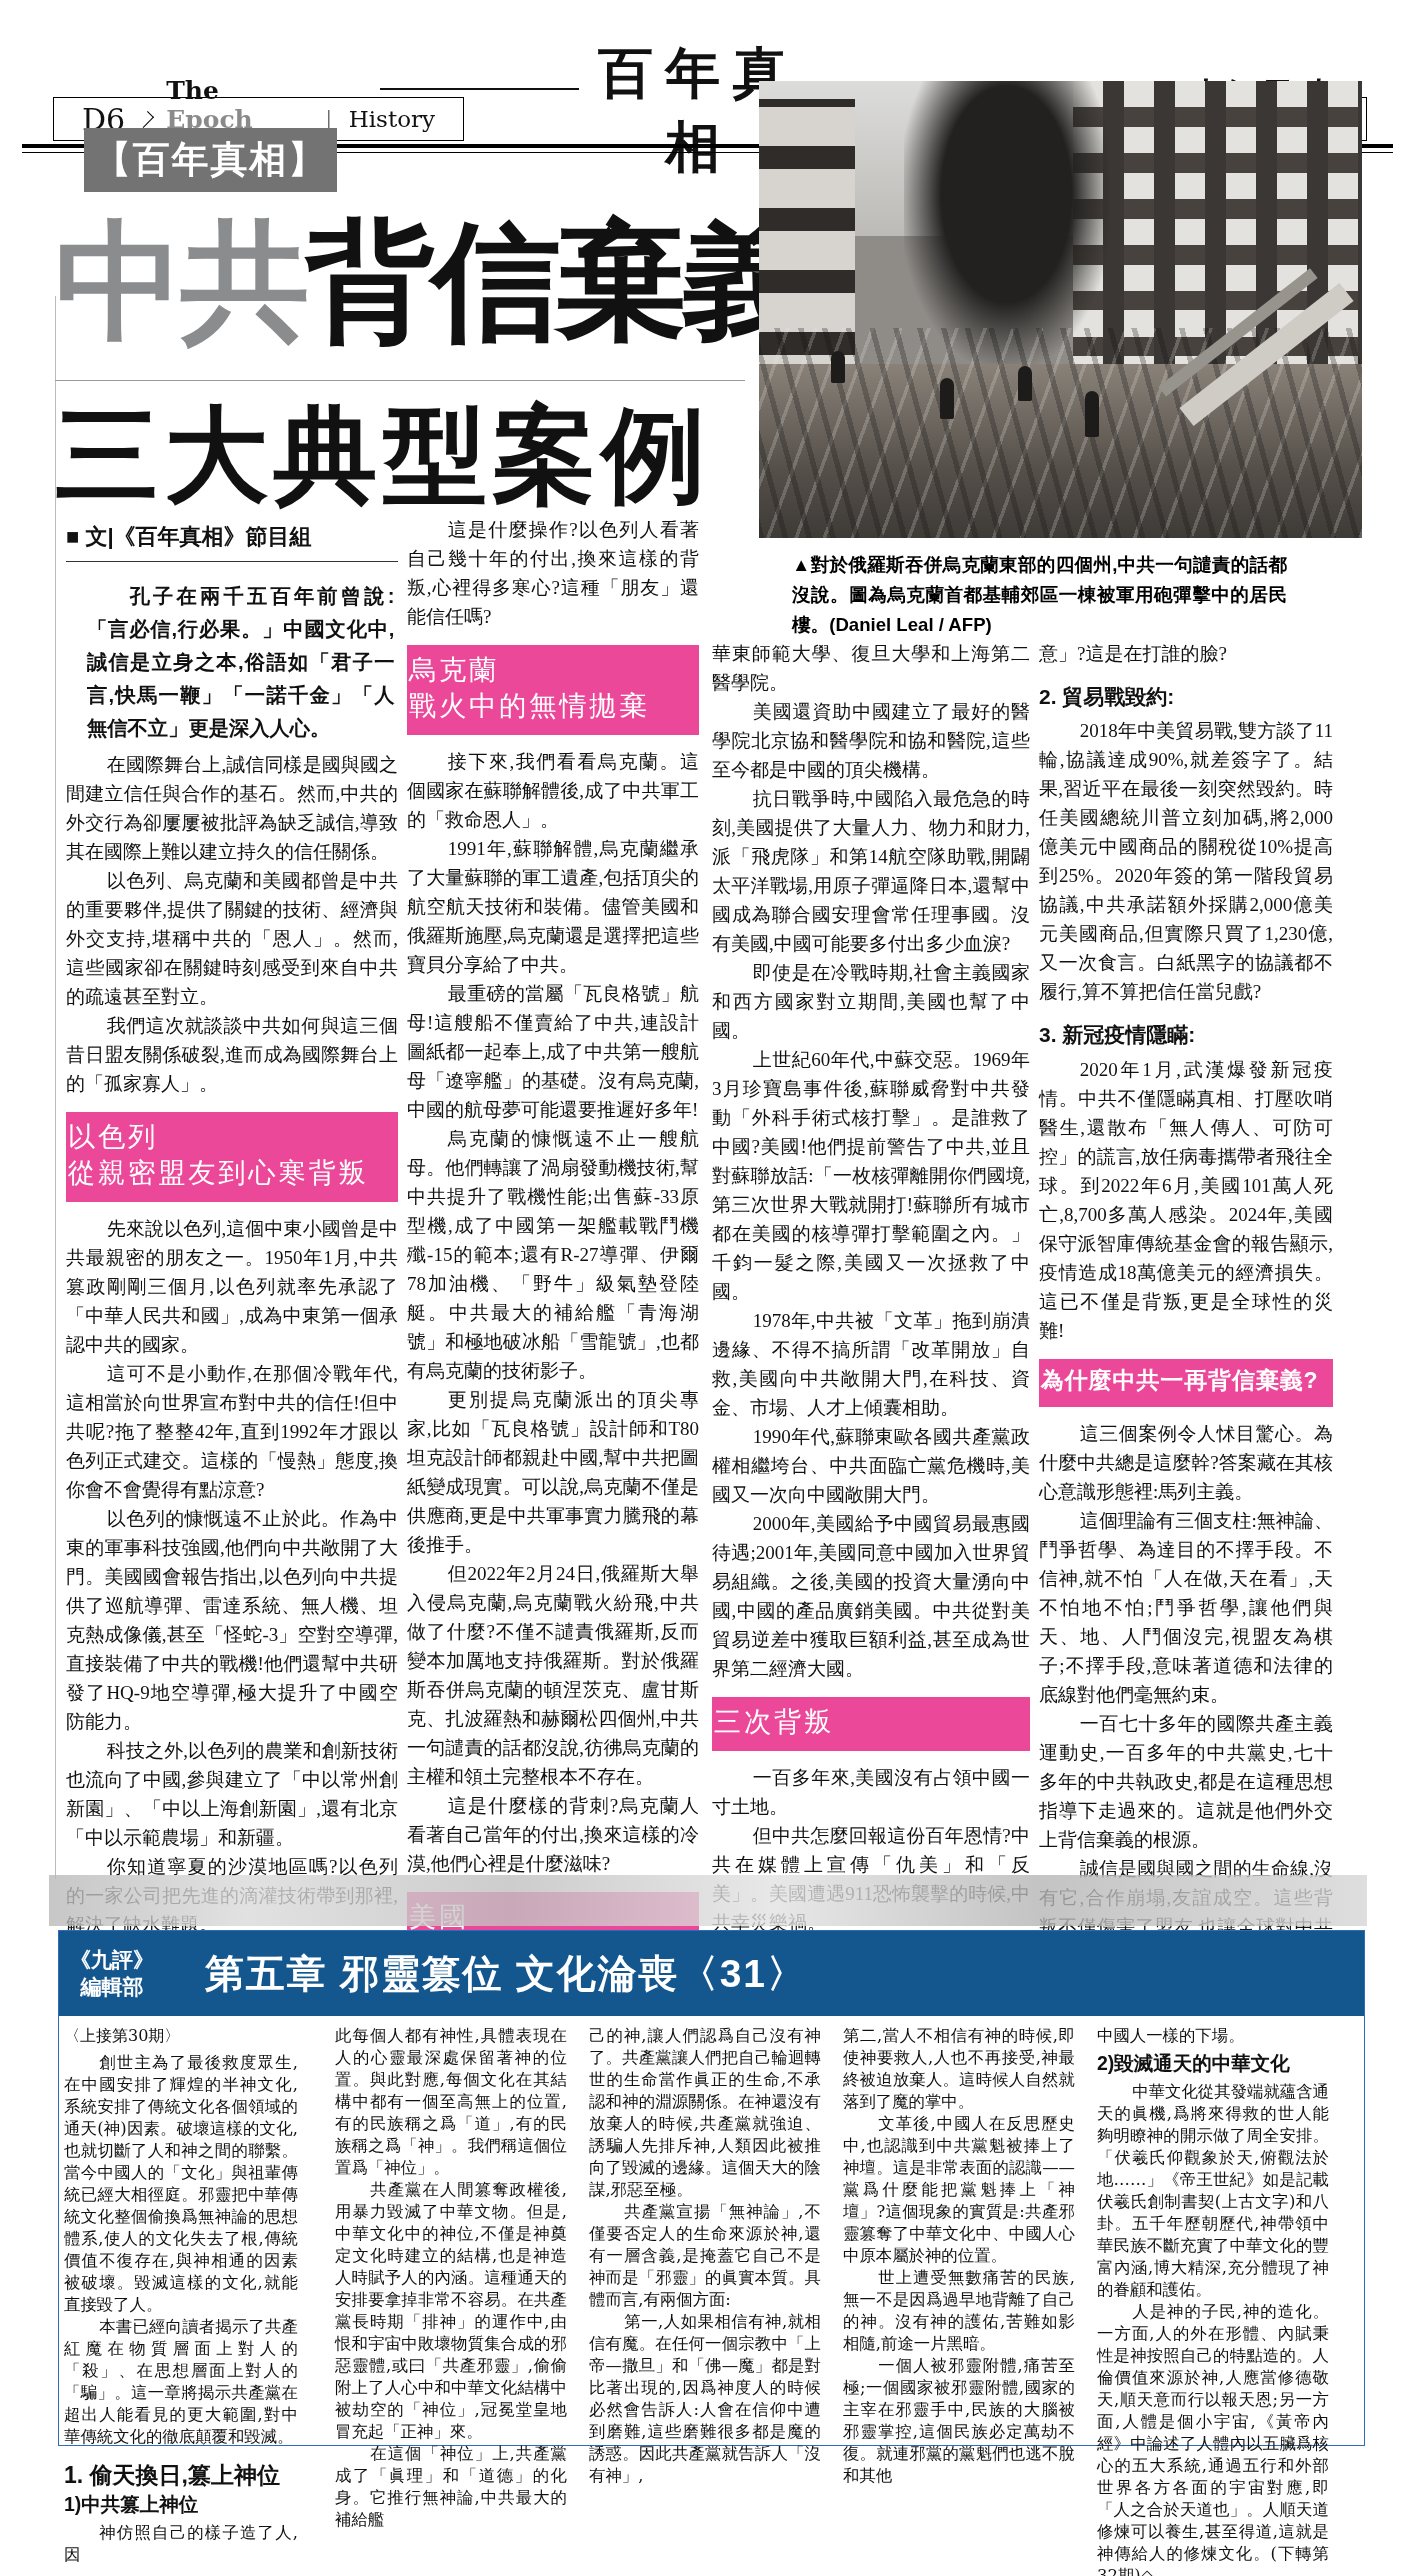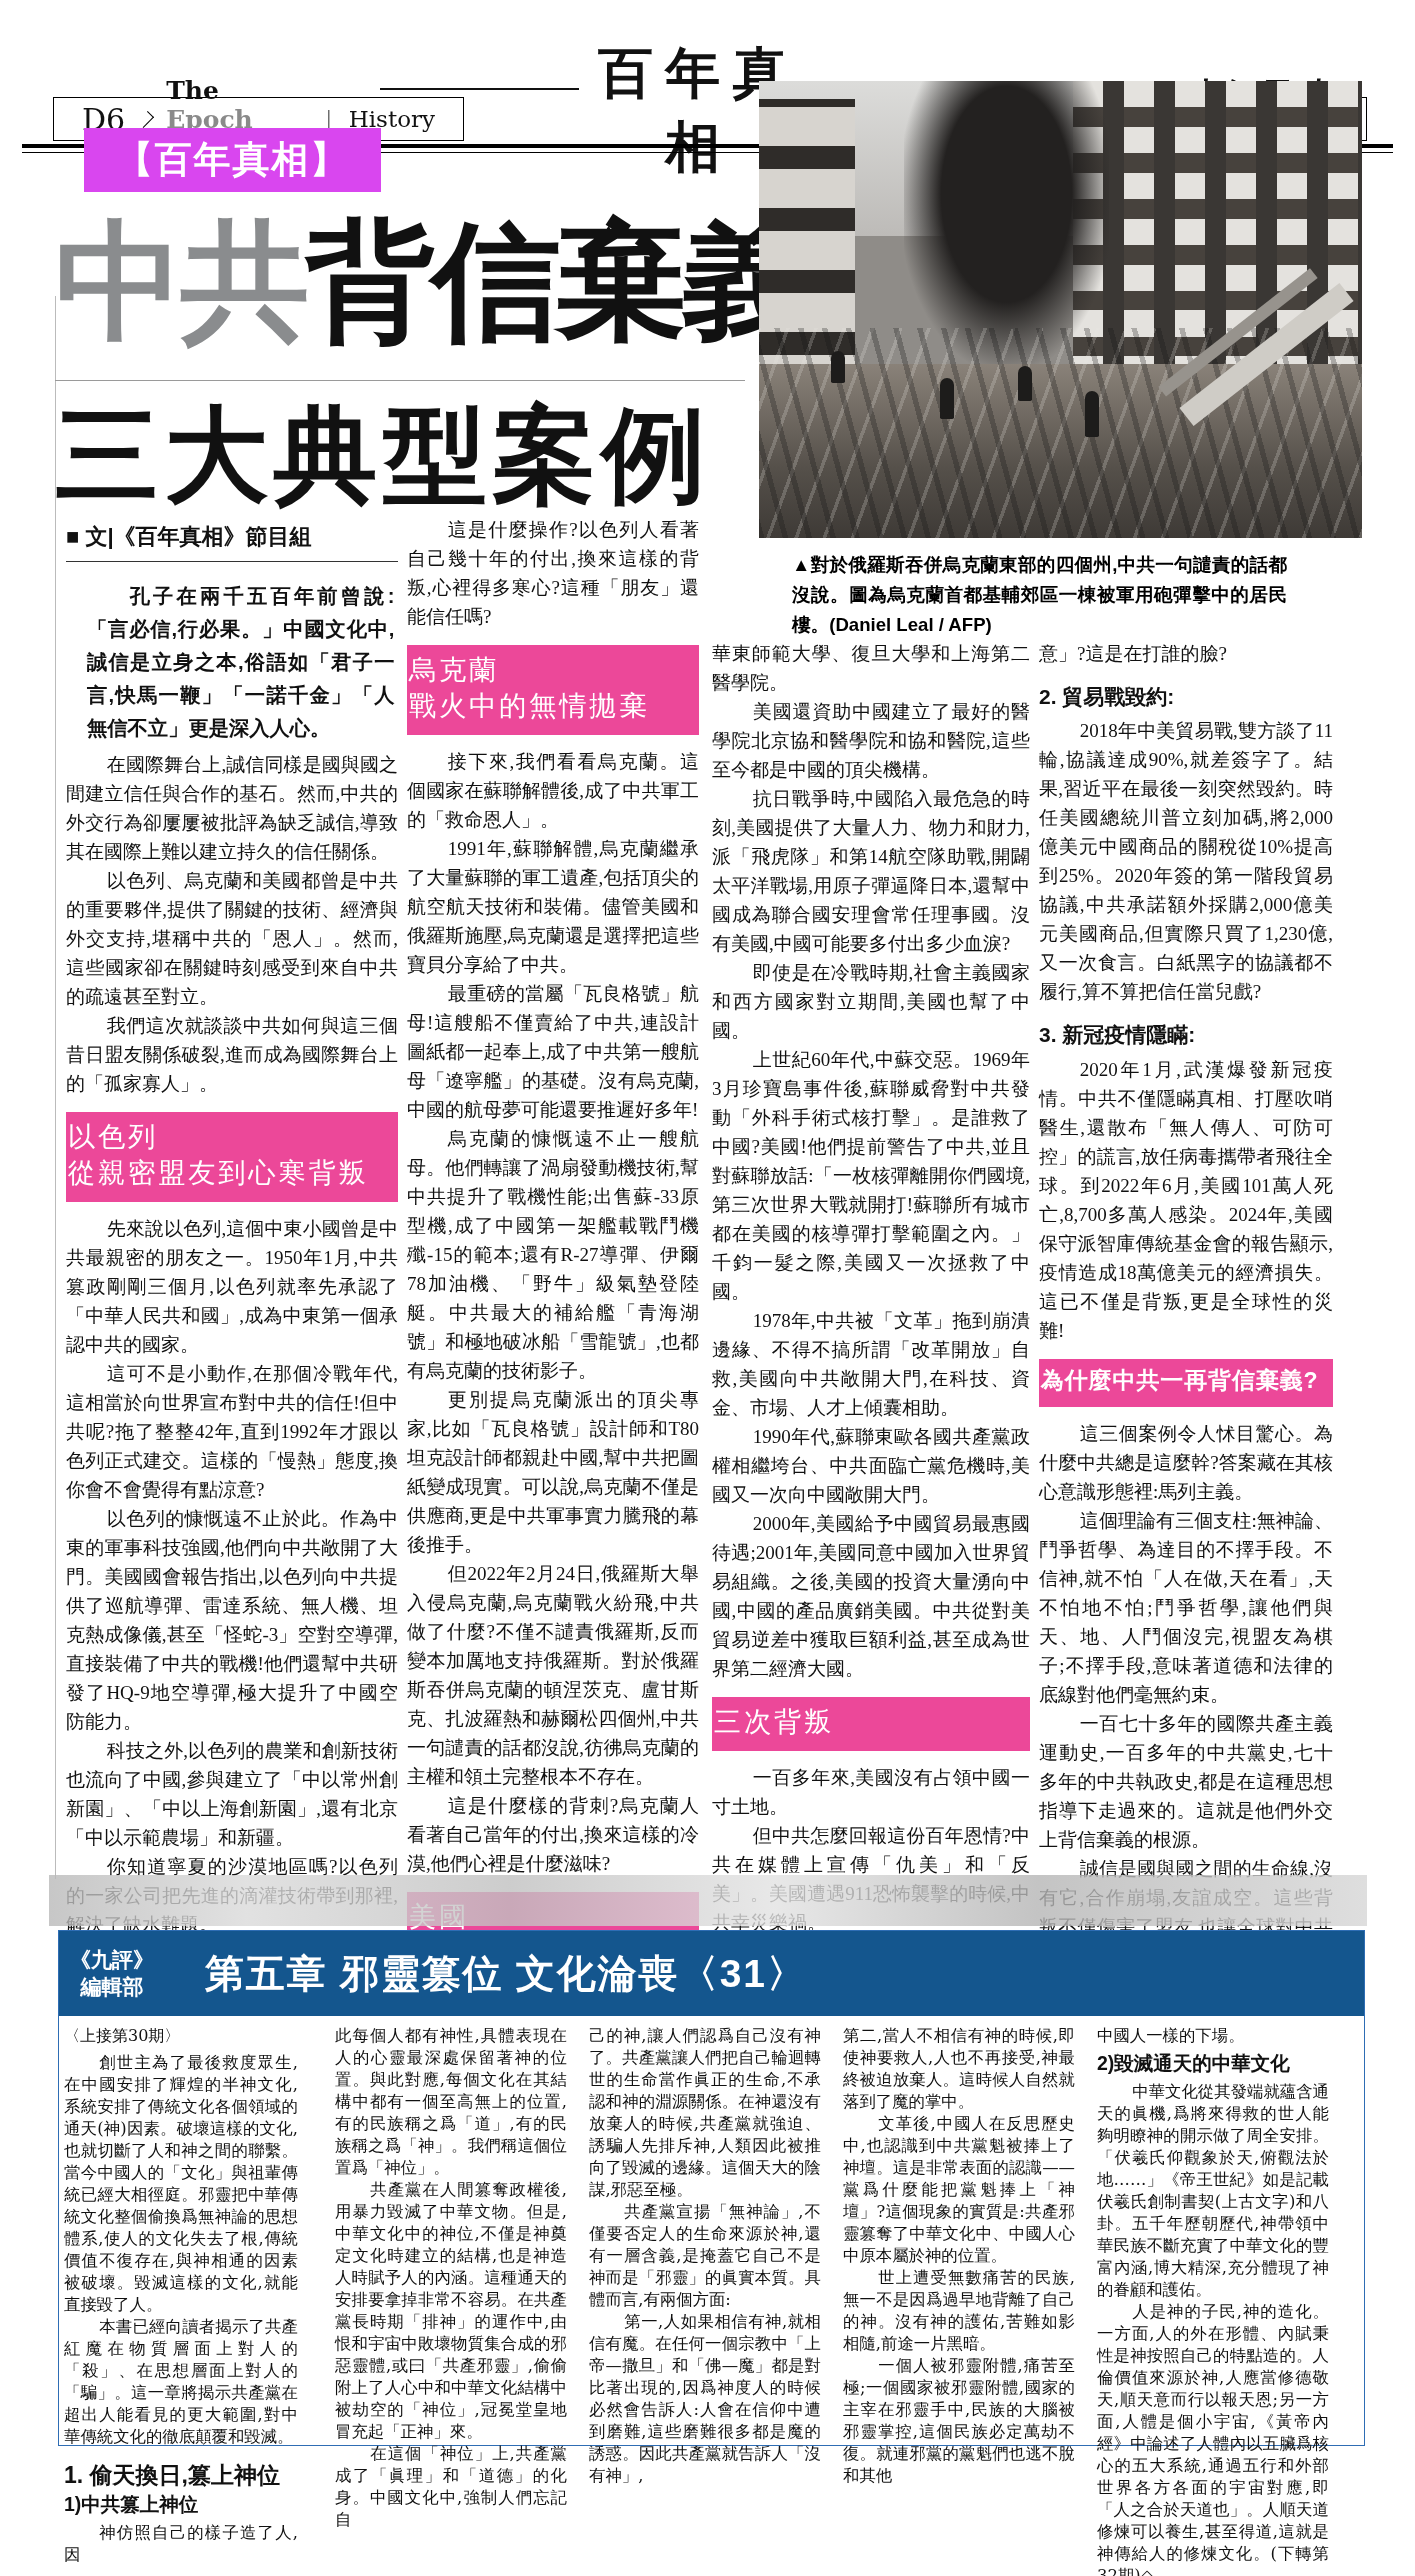--- a/index.html
+++ b/index.html
@@ -22,23 +22,23 @@
   .mast-left .sep{font-size:23px;color:#444;margin:0 5.3px;}
   .mast-left .sect{font-size:23px;font-family:"DejaVu Serif",serif;}
   .mast-right{left:863px;width:504px;padding:0 14px;justify-content:space-between;}
   .mast-right .date{font-size:24px;font-weight:bold;font-family:"Liberation Sans",sans-serif;}
   .mast-right .logo{font-size:34px;font-weight:900;letter-spacing:1.8px;transform:skewX(-6deg);
                     font-family:"DejaVu Serif",serif;}
   .mast-dbl{position:absolute;left:22px;top:144px;width:1371px;height:4.4px;
             border-top:4.4px solid #000;border-bottom:1.8px solid #000;}
 
   
-  .hl-badge{position:absolute;left:84px;top:128px;background:#d946ef;color:#fff;
+  .hl-badge{position:absolute;left:84px;top:128px;background:#737373;color:#fff;
             font-family:"Liberation Sans",sans-serif;font-weight:bold;font-size:37px;
-            padding:7px 32px;letter-spacing:1.8px;}
+            padding:7px 10px;letter-spacing:1.8px;}
   .hl-line1{position:absolute;left:55px;top:196px;width:699px;font-family:"Liberation Sans",sans-serif;
             font-weight:900;font-size:129px;letter-spacing:-3.5px;white-space:nowrap;}
   .hl-line1 .accent{color:#8a8c8e;}
   .hl-div{position:absolute;left:55px;top:380px;width:690px;border-top:1.8px solid #9a9a9a;}
   .hl-line2{position:absolute;left:55px;top:387px;width:699px;font-family:"Liberation Sans",sans-serif;
             font-weight:900;font-size:104px;letter-spacing:5.3px;white-space:nowrap;}
 
   .left-hairline{position:absolute;left:55px;top:296px;width:0;height:1583px;border-left:1.8px solid #bbb;}
 
   
@@ -256,21 +256,21 @@
       <div class="note">〈上接第30期〉</div>
       <div class="para indent">創世主為了最後救度眾生,在中國安排了輝煌的半神文化,系統安排了傳統文化各個領域的通天(神)因素。破壞這樣的文化,也就切斷了人和神之間的聯繫。當今中國人的「文化」與祖輩傳統已經大相徑庭。邪靈把中華傳統文化整個偷換爲無神論的思想體系,使人的文化失去了根,傳統價值不復存在,與神相通的因素被破壞。毀滅這樣的文化,就能直接毀了人。</div>
       <div class="para indent">本書已經向讀者揭示了共產紅魔在物質層面上對人的「殺」、在思想層面上對人的「騙」。這一章將揭示共產黨在超出人能看見的更大範圍,對中華傳統文化的徹底顛覆和毀滅。</div>
       <div class="bh1">1. 偷天換日,篡上神位</div>
       <div class="bh2">1)中共篡上神位</div>
       <div class="para indent">神仿照自己的樣子造了人,因</div>
     </div>
   <div class="bcol" id="bcol2">
       <div class="para">此每個人都有神性,具體表現在人的心靈最深處保留著神的位置。與此對應,每個文化在其結構中都有一個至高無上的位置,有的民族稱之爲「道」,有的民族稱之爲「神」。我們稱這個位置爲「神位」。</div>
       <div class="para indent">共產黨在人間篡奪政權後,用暴力毀滅了中華文物。但是,中華文化中的神位,不僅是神奠定文化時建立的結構,也是神造人時賦予人的內涵。這種通天的安排要拿掉非常不容易。在共產黨長時期「排神」的運作中,由恨和宇宙中敗壞物質集合成的邪惡靈體,或曰「共產邪靈」,偷偷附上了人心中和中華文化結構中被劫空的「神位」,冠冕堂皇地冒充起「正神」來。</div>
-      <div class="para indent">在這個「神位」上,共產黨成了「眞理」和「道德」的化身。中國文化中,強制人們忘記自</div>
+      <div class="para indent">在這個「神位」上,共產黨成了「眞理」和「道德」的化身。它推行無神論,中共最大的補給艦</div>
     </div>
   <div class="bcol" id="bcol3">
       <div class="para">己的神,讓人們認爲自己沒有神了。共產黨讓人們把自己輪迴轉世的生命當作眞正的生命,不承認和神的淵源關係。在神還沒有放棄人的時候,共產黨就強迫、誘騙人先排斥神,人類因此被推向了毀滅的邊緣。這個天大的陰謀,邪惡至極。</div>
       <div class="para indent">共產黨宣揚「無神論」,不僅要否定人的生命來源於神,還有一層含義,是掩蓋它自己不是神而是「邪靈」的眞實本質。具體而言,有兩個方面:</div>
       <div class="para indent">第一,人如果相信有神,就相信有魔。在任何一個宗教中「上帝—撒旦」和「佛—魔」都是對比著出現的,因爲神度人的時候必然會告訴人:人會在信仰中遭到磨難,這些磨難很多都是魔的誘惑。因此共產黨就告訴人「沒有神」,</div>
     </div>
   <div class="bcol" id="bcol4">
       <div class="para">第二,當人不相信有神的時候,即使神要救人,人也不再接受,神最終被迫放棄人。這時候人自然就落到了魔的掌中。</div>
       <div class="para indent">文革後,中國人在反思歷史中,也認識到中共黨魁被捧上了神壇。這是非常表面的認識——黨爲什麼能把黨魁捧上「神壇」?這個現象的實質是:共產邪靈篡奪了中華文化中、中國人心中原本屬於神的位置。</div>
       <div class="para indent">世上遭受無數痛苦的民族,無一不是因爲過早地背離了自己的神。沒有神的護佑,苦難如影相隨,前途一片黑暗。</div>

